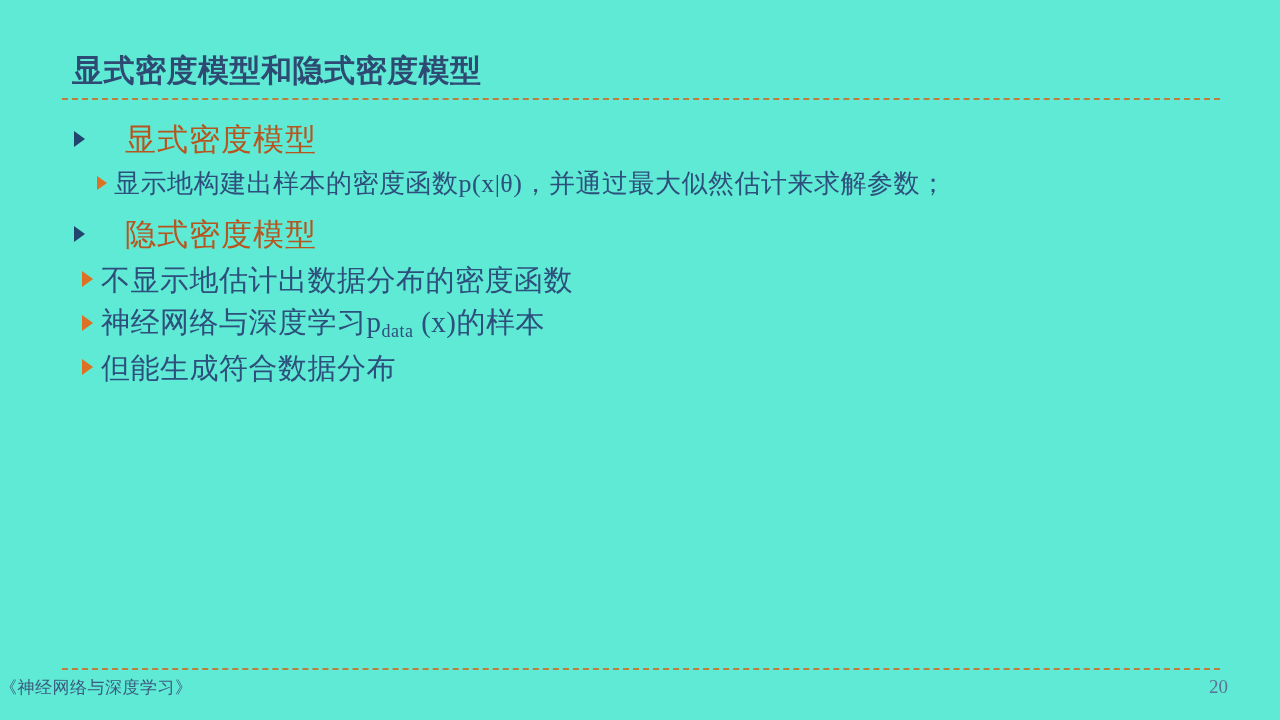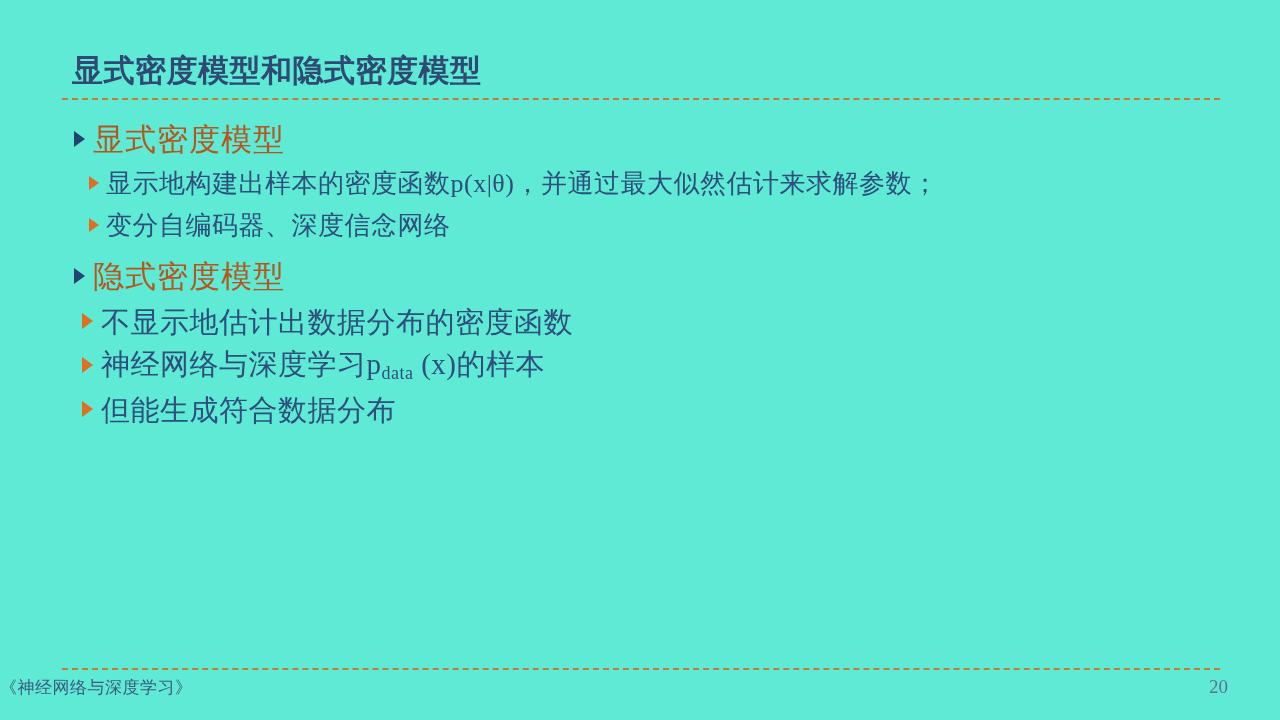--- a/index.html
+++ b/index.html
@@ -71,26 +71,28 @@
   .lvl1 .tri {
     border-width: 8px 0 8px 11px;
     border-color: transparent transparent transparent #21456f;
   }
   .lvl1 .txt {
     font-size: 31px;
     color: #b7551f;
     line-height: 42px;
     padding-left: 8px;
     letter-spacing: 1px;
+    margin-left: 32px;
   }
   
   .lvl2 {
     padding-left: 89px;
     height: 42px;
     align-items: center;
+    margin-left: 8px;
   }
   .lvl2 .tri {
     border-width: 7px 0 7px 10px;
     border-color: transparent transparent transparent #dd7022;
   }
   .lvl2 .txt {
     font-size: 26px;
     color: #2d4f7c;
     line-height: 40px;
     padding-left: 7px;
@@ -166,24 +168,20 @@
     <div class="row lvl1">
       <span class="marker"><i class="tri"></i></span>
       <span class="txt">显式密度模型</span>
     </div>
 
     <div class="row lvl2">
       <span class="marker"><i class="tri"></i></span>
       <span class="txt"><span>显示地构建出样本的密度函数</span><span class="latin">p(x|θ)</span><span>，并通过最大似然估计来求解参数；</span></span>
     </div>
 
-    <div class="row lvl2">
-      <span class="marker"><i class="tri"></i></span>
-      <span class="txt">变分自编码器、深度信念网络</span>
-    </div>
 
     <div class="row lvl1" style="margin-top:8px;">
       <span class="marker"><i class="tri"></i></span>
       <span class="txt">隐式密度模型</span>
     </div>
 
     <div class="row lvl2b">
       <span class="marker"><i class="tri"></i></span>
       <span class="txt">不显示地估计出数据分布的密度函数</span>
     </div>

